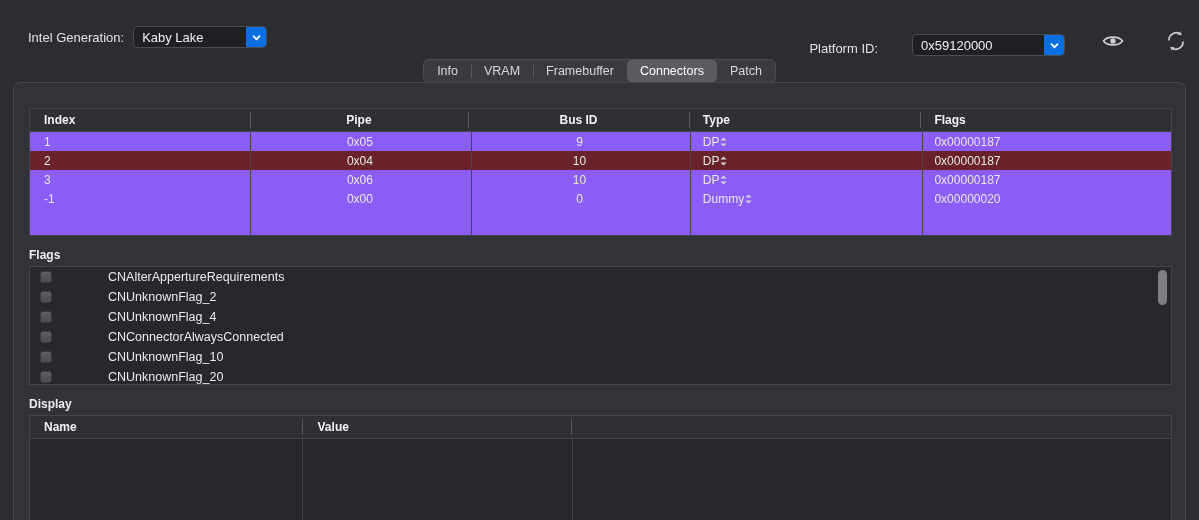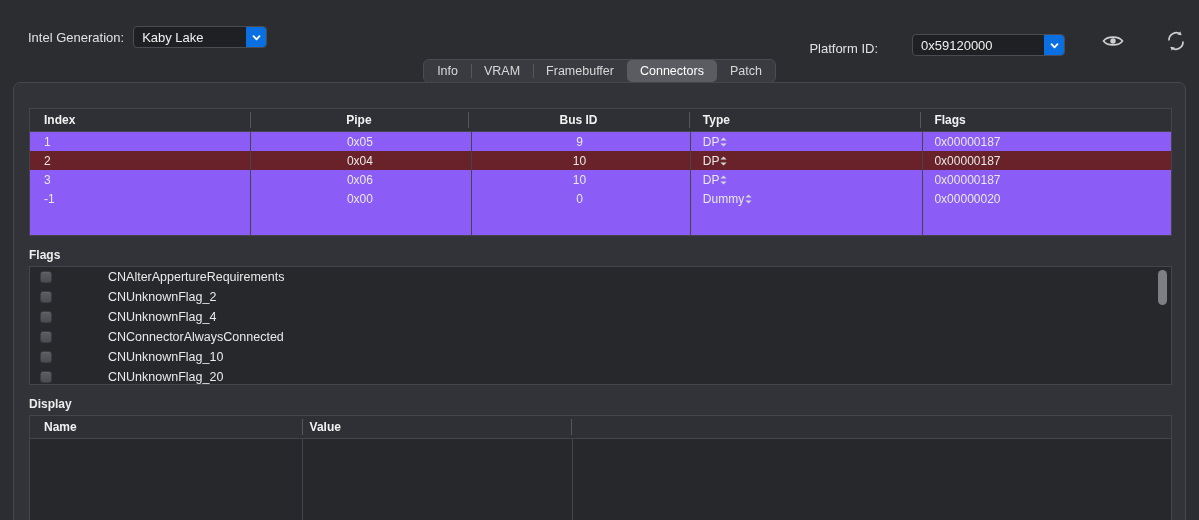--- a/index.html
+++ b/index.html
@@ -192,21 +192,21 @@
   }
   .dh {
     font-size: 12px; font-weight: bold; color: #f2f2f2;
     height: 100%; display: flex; align-items: center; position: relative;
   }
   .dh + .dh::before {
     content: ""; position: absolute; left: 0; top: 3px; bottom: 3px;
     width: 1px; background: #55575d;
   }
   .dh.d0 { width: 272px; padding-left: 14px; }
-  .dh.d1 { width: 270px; padding-left: 8px; }
+  .dh.d1 { width: 270px; padding-left: 16px; }
   .dh.d2 { width: 601px; }
   .dbody-vline { position: absolute; top: 23px; bottom: 0; width: 1px; background: #43454b; }
   .dvl1 { left: 272px; }
   .dvl2 { left: 542px; }
 </style>
 </head>
 <body>
 
 <div class="topbar">
 

